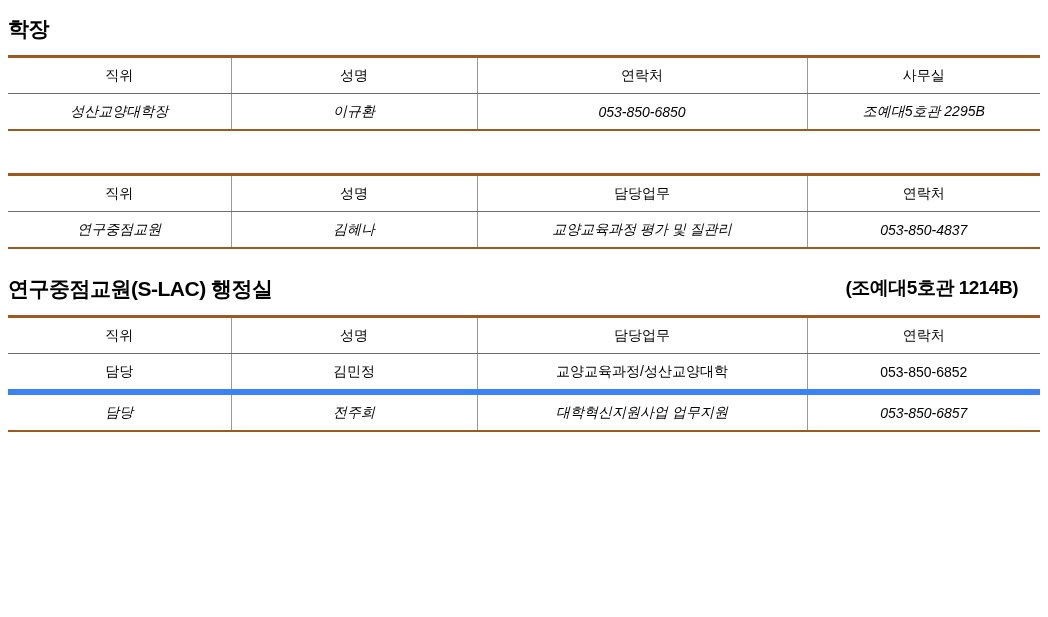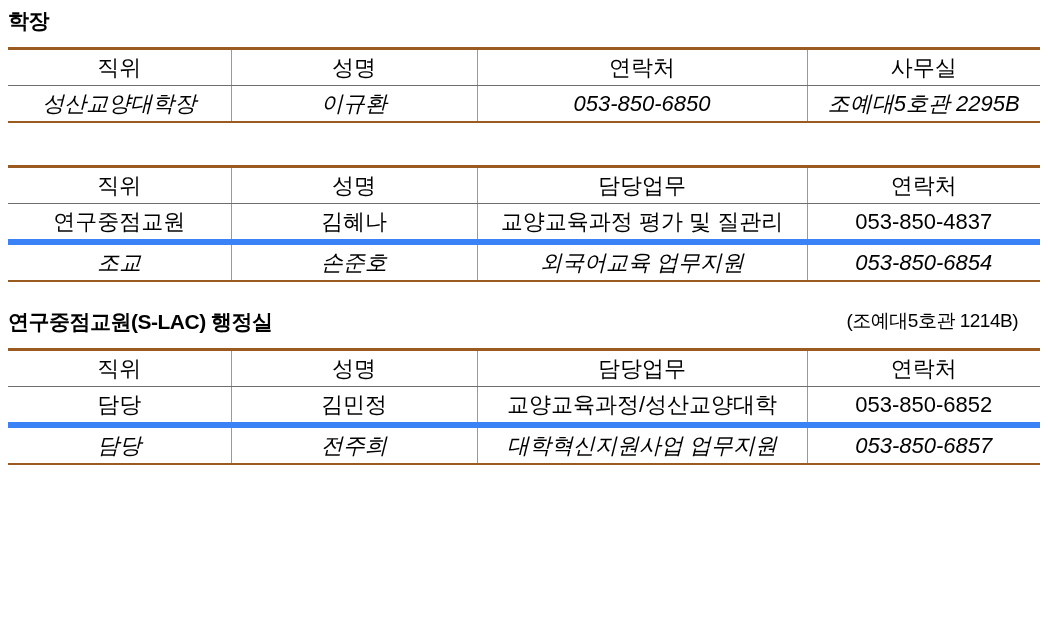--- a/index.html
+++ b/index.html
@@ -12,53 +12,53 @@
     height: 617px;
     font-family: "Liberation Sans", sans-serif;
     color: #000000;
     overflow: hidden;
   }
   .page {
     position: relative;
     width: 1048px;
     height: 617px;
     box-sizing: border-box;
-    padding: 8px 8px;
+    padding: 16px 8px;
   }
   .section {
     margin: 0;
   }
   .section-head {
     display: flex;
     align-items: flex-end;
     justify-content: space-between;
   }
   .section-title {
     font-size: 21px;
     font-weight: bold;
     letter-spacing: -0.5px;
     line-height: 1.2;
     color: #000;
   }
   .section-note {
     font-size: 19px;
-    font-weight: normal;
+    font-weight: bold;
     letter-spacing: -0.5px;
     color: #000;
     padding-right: 22px;
   }
   table.tbl {
     width: 1032px;
     border-collapse: collapse;
     table-layout: fixed;
   }
   table.tbl th, table.tbl td {
     border: none;
     text-align: center;
-    font-size: 22px;
+    font-size: 14px;
     font-weight: normal;
     color: #000;
     padding: 0;
     height: 35px;
     vertical-align: middle;
   }
   table.tbl th {
     border-top: 3px solid #9a5a20;
     border-bottom: 1px solid #6e6e6e;
   }
@@ -134,26 +134,20 @@
           <th>연락처</th>
         </tr>
       </thead>
       <tbody>
         <tr>
           <td>연구중점교원</td>
           <td>김혜나</td>
           <td>교양교육과정 평가 및 질관리</td>
           <td>053-850-4837</td>
         </tr>
-        <tr>
-          <td>조교</td>
-          <td>손준호</td>
-          <td>외국어교육 업무지원</td>
-          <td>053-850-6854</td>
-        </tr>
       </tbody>
     </table>
   </div>
 
   <div class="sp-3"></div>
 
   <div class="section">
     <div class="section-head">
       <div class="section-title">연구중점교원(S-LAC) 행정실</div>
       <div class="section-note">(조예대5호관 1214B)</div>

